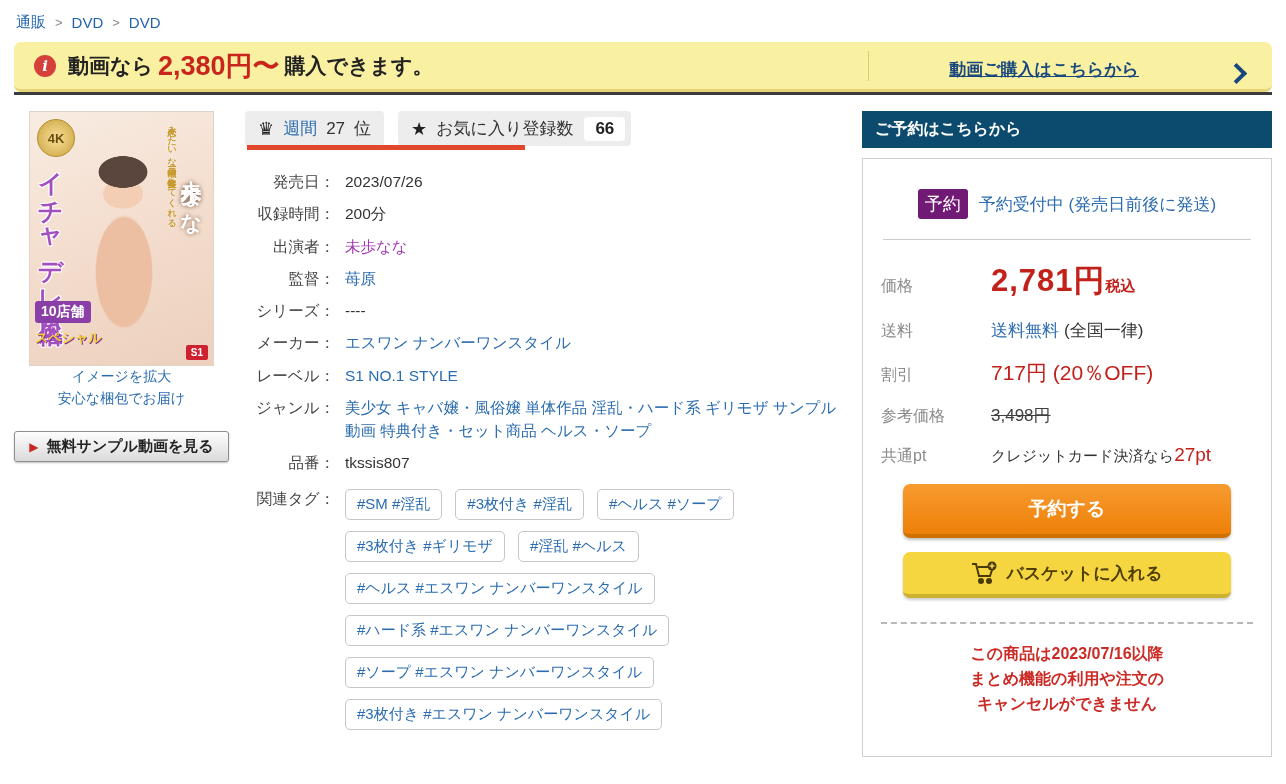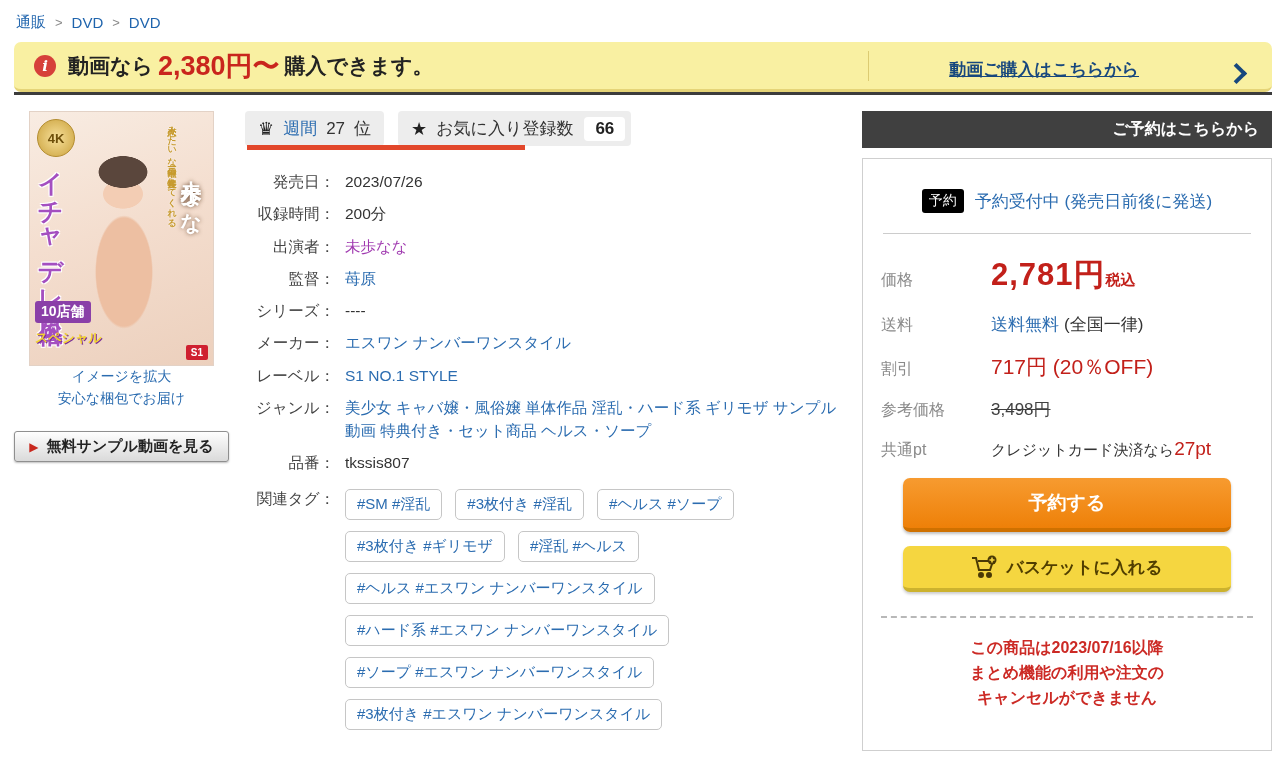--- a/index.html
+++ b/index.html
@@ -87,24 +87,24 @@
   .detail-value.actress-link{color:#a03ab0;cursor:pointer;}
 
   
   .tags-block{display:flex;font-size:15.5px;margin-top:14px;}
   .tag-rows{flex:1;margin-left:10px;}
   .tag-row{display:flex;gap:13px;margin-bottom:11px;}
   .tag{border:1px solid #c6c6c6;border-radius:5px;padding:5px 11px;color:#2b6cb0;background:#fff;
        font-size:15px;white-space:nowrap;cursor:pointer;}
 
   
-  .panel-header{background:#404040;color:#fff;font-weight:bold;font-size:16px;padding:8px 13px;text-align:right;}
+  .panel-header{background:#0c4a6e;color:#fff;font-weight:bold;font-size:16px;padding:8px 13px;}
   .panel-body{border:1px solid #cfcfcf;margin-top:10px;padding:22px 18px 16px;min-height:560px;background:#fff;box-sizing:border-box;}
   .status-row{display:flex;align-items:center;justify-content:center;gap:11px;margin:8px 0 20px;}
-  .status-badge{background:#000000;color:#fff;font-size:14px;padding:3px 7px;border-radius:3px;}
+  .status-badge{background:#701a75;color:#fff;font-size:18px;padding:3px 7px;border-radius:3px;}
   .status-text{color:#2b6cb0;font-size:17px;}
   .panel-hr{border:none;border-top:1px solid #ccc;margin:0 2px 20px;}
   .p-row{display:flex;align-items:baseline;margin-bottom:17px;}
   .p-label{width:110px;color:#8a8a8a;font-size:16px;flex-shrink:0;}
   .price-main{color:#c2201a;font-size:31px;font-weight:bold;letter-spacing:1px;}
   .price-tax{color:#c2201a;font-size:15px;font-weight:bold;}
   .ship-free{color:#2b6cb0;font-size:17px;}
   .ship-note{color:#333;font-size:17px;margin-left:5px;}
   .discount{color:#c2201a;font-size:21px;}
   .refprice{color:#404040;font-size:17px;text-decoration:line-through;}

